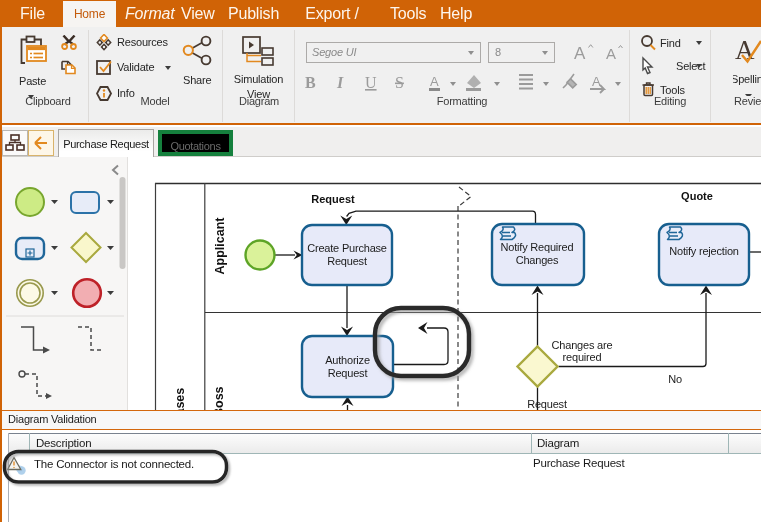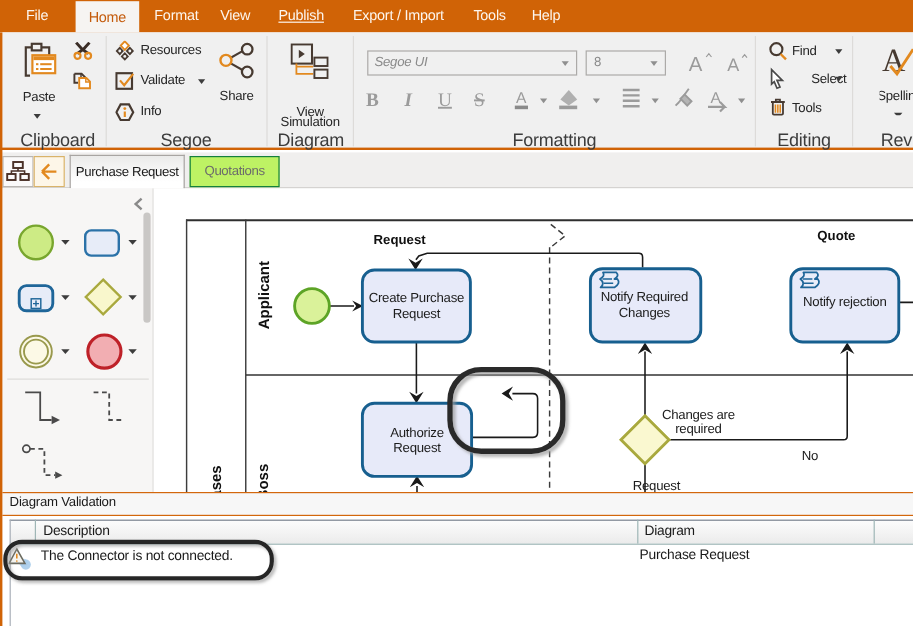--- a/index.html
+++ b/index.html
@@ -2,76 +2,76 @@
 <html><head>
 <meta charset="utf-8">
 <style>
 * { margin:0; padding:0; box-sizing:border-box; }
 body { font-family:"Liberation Sans", sans-serif; }
 #app { position:relative; width:761px; height:522px; overflow:hidden; background:#fff; }
 .abs { position:absolute; }
 
 
 #menubar { position:absolute; left:0; top:0; width:761px; height:27px; background:#D06306; }
-#menubar .mi { position:absolute; top:0; height:27px; line-height:27px; color:#fdf6ee; font-size:12px; text-align:center; letter-spacing:-0.2px;}
+#menubar .mi { position:absolute; top:0; height:27px; line-height:27px; color:#fdf6ee; font-size:16px; text-align:center; letter-spacing:-0.2px;}
 #hometab { position:absolute; left:63px; top:1px; width:53px; height:26px; background:#f6f4f2; text-align:center; line-height:26px; color:#c45b0c; font-size:12px; letter-spacing:-0.2px;}
 
 
 #ribbon { position:absolute; left:0; top:27px; width:761px; height:98px; background:#f0f0f0; border-bottom:2px solid #d06306; }
 .sep { position:absolute; top:3px; width:1px; height:92px; background:#dddbd9; }
-.glabel { position:absolute; top:82px; width:80px; text-align:center; font-size:15px; color:#3c3c3c; letter-spacing:-0.2px;}
+.glabel { position:absolute; top:68px; width:80px; text-align:center; font-size:11px; color:#3c3c3c; letter-spacing:-0.2px;}
 .rtxt { position:absolute; font-size:11px; color:#262626; white-space:nowrap; letter-spacing:-0.2px;}
 .gray { color:#8a8a8a; }
 .combo { position:absolute; border:1px solid #acaaa8; background:#f0f0f0; }
 .dda { position:absolute; width:0; height:0; border-left:3.5px solid transparent; border-right:3.5px solid transparent; border-top:4px solid #3c3c3c; }
 .ddag { border-top-color:#8f8f8f; }
 
 
 #tabstrip { position:absolute; left:0; top:127px; width:761px; height:30px; background:#f0efee; }
 .tbtn { position:absolute; top:3px; width:26px; height:26px; background:#fbfafa; border:1px solid #b9b6b3; }
 .dtab { position:absolute; top:2px; height:28px; font-size:11px; letter-spacing:-0.3px; line-height:28px; text-align:center; white-space:nowrap; overflow:hidden;}
-.dtab.inactive { top:3px; height:26px; background:#bef264; border:1px solid #15803d; color:#6b6b6b; line-height:25px;}
+.dtab.inactive { top:3px; height:26px; background:#000000; border:4px solid #15803d; color:#6b6b6b; line-height:25px;}
 .dtab.active { background:linear-gradient(#ebebea,#ffffff 80%); border:1px solid #a8a5a2; border-bottom:none; color:#1a1a1a; }
 
 
 #main { position:absolute; left:0; top:157px; width:761px; height:254px; background:#ffffff; }
 #palette { position:absolute; left:2px; top:0; width:126px; height:254px; background:#f7f6f5; border-right:1px solid #e2e0de;}
 #leftborder { position:absolute; left:0; top:27px; width:2px; height:495px; background:#d06306; }
 
 
 #validation { position:absolute; left:2px; top:410px; width:759px; height:112px; background:#ffffff; font-size:11px;}
 #vheader { position:absolute; left:0px; top:0px; width:759px; height:19.5px; background:#f7f7f7; border-top:1.5px solid #d3670c; border-bottom:1.5px solid #d3670c; line-height:16px; padding-left:6px; color:#1a1a1a; letter-spacing:-0.2px;}
 #vhead2 { position:absolute; left:6px; top:22.5px; width:753px; height:21px; background:linear-gradient(#fcfcfc,#ebebeb); border-top:1.3px solid #79828e; border-bottom:1.2px solid #9fb6b6; }
 #vtable { position:absolute; left:0; top:22px; width:759px; height:90px; }
 .vcol { position:absolute; top:1px; width:1px; height:20px; background:#9fb6b6; }
 </style>
 </head>
 <body>
 <div id="app">
 
   <div id="menubar">
     <div class="mi" style="left:20px; width:22px;">File</div>
-    <div class="mi" style="left:125px; width:44px;">Format</div>
+    <div class="mi" style="left:125px; width:44px;font-style:italic;">Format</div>
     <div class="mi" style="left:181px; width:30px;">View</div>
-    <div class="mi" style="left:228px; width:46px;text-decoration:underline;">Publish</div>
+    <div class="mi" style="left:228px; width:46px;">Publish</div>
     <div class="mi" style="left:291px; width:82px;">Export / Import</div>
     <div class="mi" style="left:390px; width:36px;">Tools</div>
     <div class="mi" style="left:440px; width:30px;">Help</div>
   </div>
   <div id="hometab">Home</div>
 
   <div id="ribbon">
     <div class="sep" style="left:88px;"></div>
     <div class="sep" style="left:222px;"></div>
     <div class="sep" style="left:294px;"></div>
     <div class="sep" style="left:629px;"></div>
     <div class="sep" style="left:710px;"></div>
 
     <div class="glabel" style="left:8px;">Clipboard</div>
-    <div class="glabel" style="left:115px;">Segoe</div>
+    <div class="glabel" style="left:115px;">Model</div>
     <div class="glabel" style="left:219px;">Diagram</div>
     <div class="glabel" style="left:422px;">Formatting</div>
     <div class="glabel" style="left:630px;">Editing</div>
     <div class="glabel" style="left:710px; width:100px; text-align:left; padding-left:24px;">Review</div>
 
     <svg class="abs" style="left:20px; top:8px;" width="60" height="40" viewBox="0 0 60 40">
 
       <path d="M6 4.5 L1.5 4.5 L1.5 28 L5 28 M15 4.5 L21 4.5 L21 11" fill="none" stroke="#473a31" stroke-width="1.8"></path>
       <rect x="6.5" y="1.5" width="8" height="5.5" fill="#f0f0f0" stroke="#473a31" stroke-width="1.8"></rect>
       <rect x="7" y="11" width="19" height="15" fill="#fff" stroke="#e2891f" stroke-width="1.8"></rect>
@@ -137,21 +137,21 @@
     </svg>
     <div class="rtxt" style="left:183px; top:47px;">Share</div>
 
     <svg class="abs" style="left:242px; top:9px;" width="32" height="30" viewBox="0 0 32 30">
       <rect x="1" y="1" width="17" height="16" fill="none" stroke="#473a31" stroke-width="1.7"></rect>
       <path d="M7 5.5 L12 9 L7 12.5 Z" fill="#473a31"></path>
       <path d="M5 17 L5 25.5 L19 25.5 M5 19.5 L19 19.5" fill="none" stroke="#e2891f" stroke-width="1.5"></path>
       <rect x="20" y="12" width="11" height="7" fill="#f0f0f0" stroke="#473a31" stroke-width="1.6"></rect>
       <rect x="20" y="22" width="11" height="7" fill="#f0f0f0" stroke="#473a31" stroke-width="1.6"></rect>
     </svg>
-    <div class="rtxt" style="left:232px; top:46px; width:53px; text-align:center;margin-top:23px;">Simulation</div>
+    <div class="rtxt" style="left:232px; top:46px; width:53px; text-align:center;">Simulation</div>
     <div class="rtxt" style="left:232px; top:61px; width:53px; text-align:center;">View</div>
 
     <div class="combo" style="left:306px; top:15px; width:175px; height:21px;"></div>
     <div class="rtxt gray" style="left:312px; top:19px;font-style:italic;">Segoe UI</div>
     <div class="dda ddag" style="left:468px; top:24px;"></div>
     <div class="combo" style="left:488px; top:15px; width:67px; height:21px;"></div>
     <div class="rtxt gray" style="left:495px; top:19px;">8</div>
     <div class="dda ddag" style="left:542px; top:24px;"></div>
     <svg class="abs" style="left:294px; top:14px;" width="335" height="68" viewBox="0 0 335 68">
       <g fill="#9b9b9b" font-family="Liberation Sans" font-size="17">

